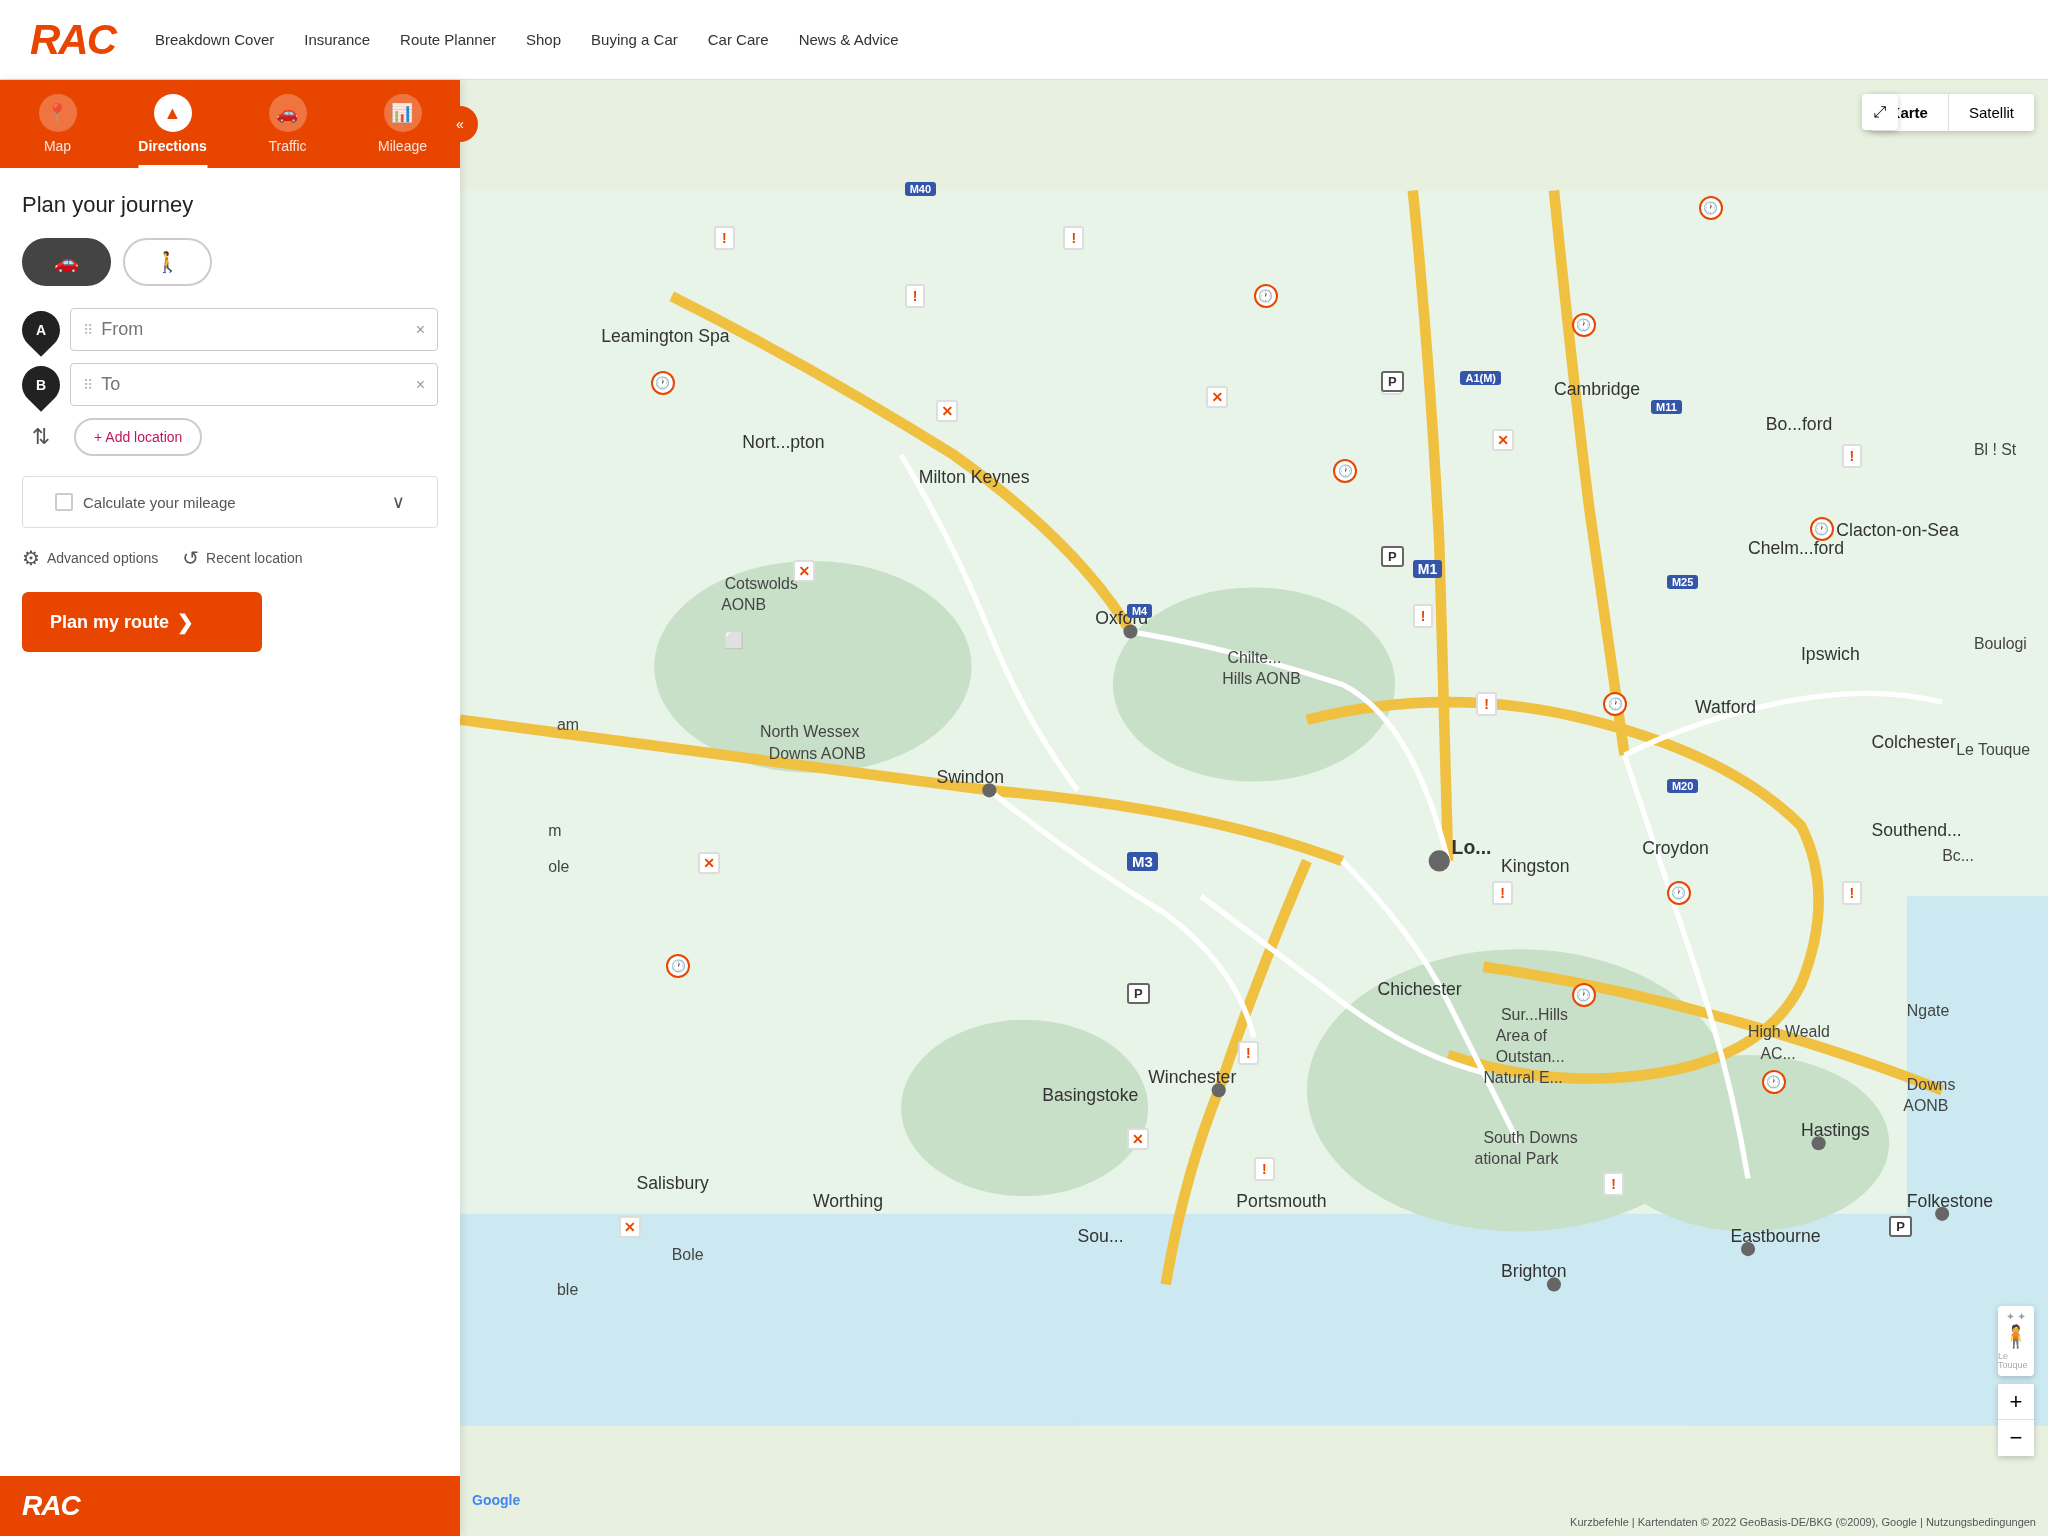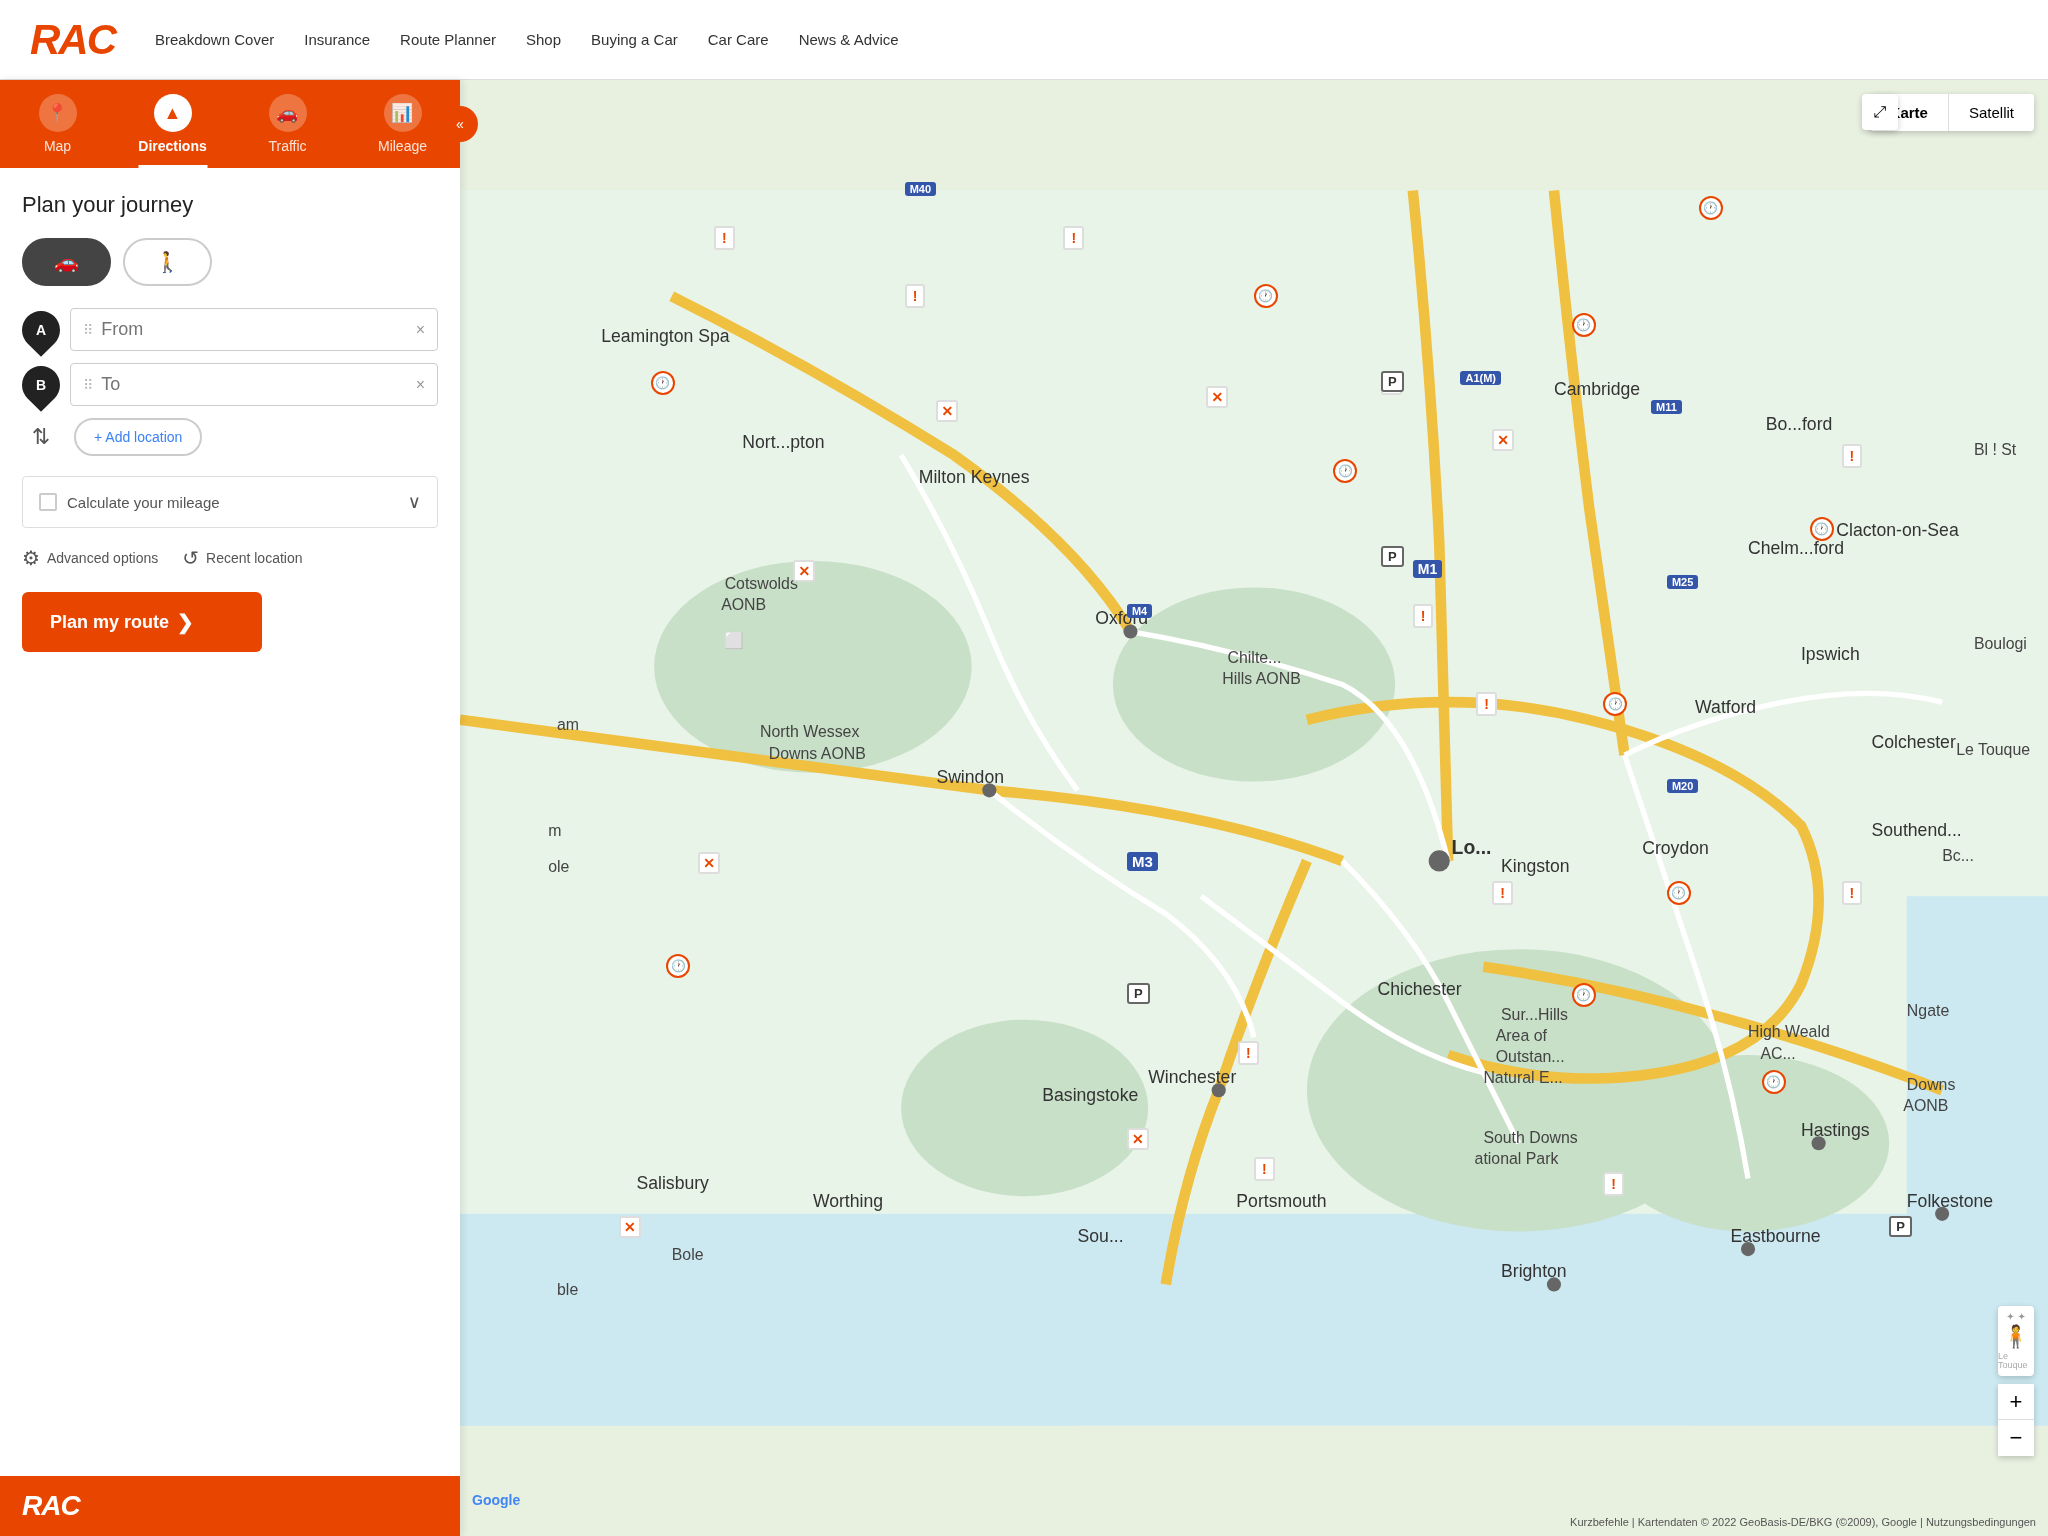--- a/index.html
+++ b/index.html
@@ -232,29 +232,29 @@
     .add-location-btn {
       display: flex;
       align-items: center;
       gap: 6px;
       padding: 9px 18px;
       border: 2px solid #ccc;
       border-radius: 25px;
       background: #fff;
       cursor: pointer;
       font-size: 14px;
-      color: #3b82f6;
+      color: #be185d;
       font-weight: 500;
     }
 
     
     .mileage-section {
       border: 1px solid #ddd;
       border-radius: 4px;
-      padding: 14px 16px;
+      padding: 14px 32px;
       margin-bottom: 18px;
       display: flex;
       align-items: center;
       justify-content: space-between;
       cursor: pointer;
     }
     .mileage-left {
       display: flex;
       align-items: center;
       gap: 10px;

